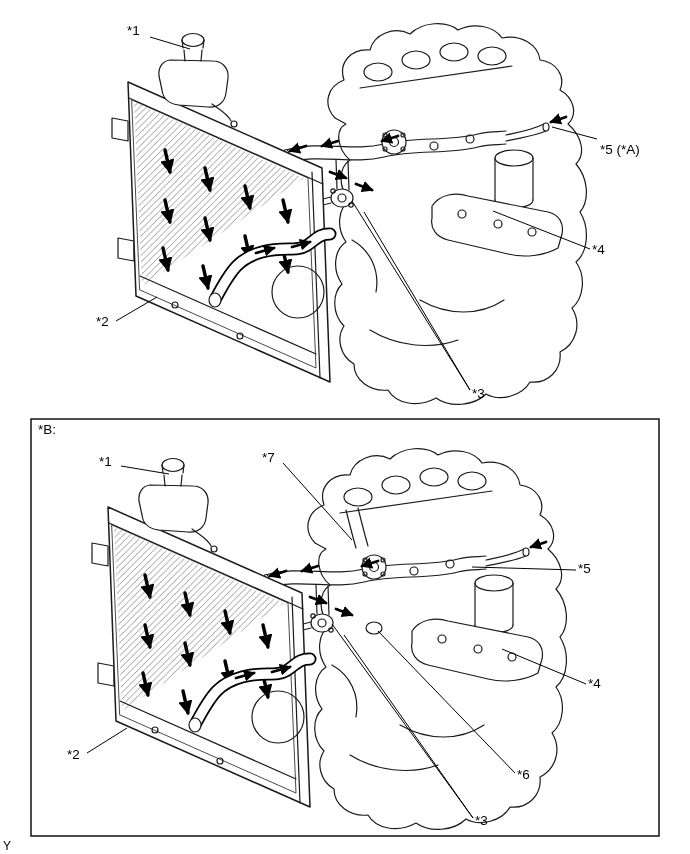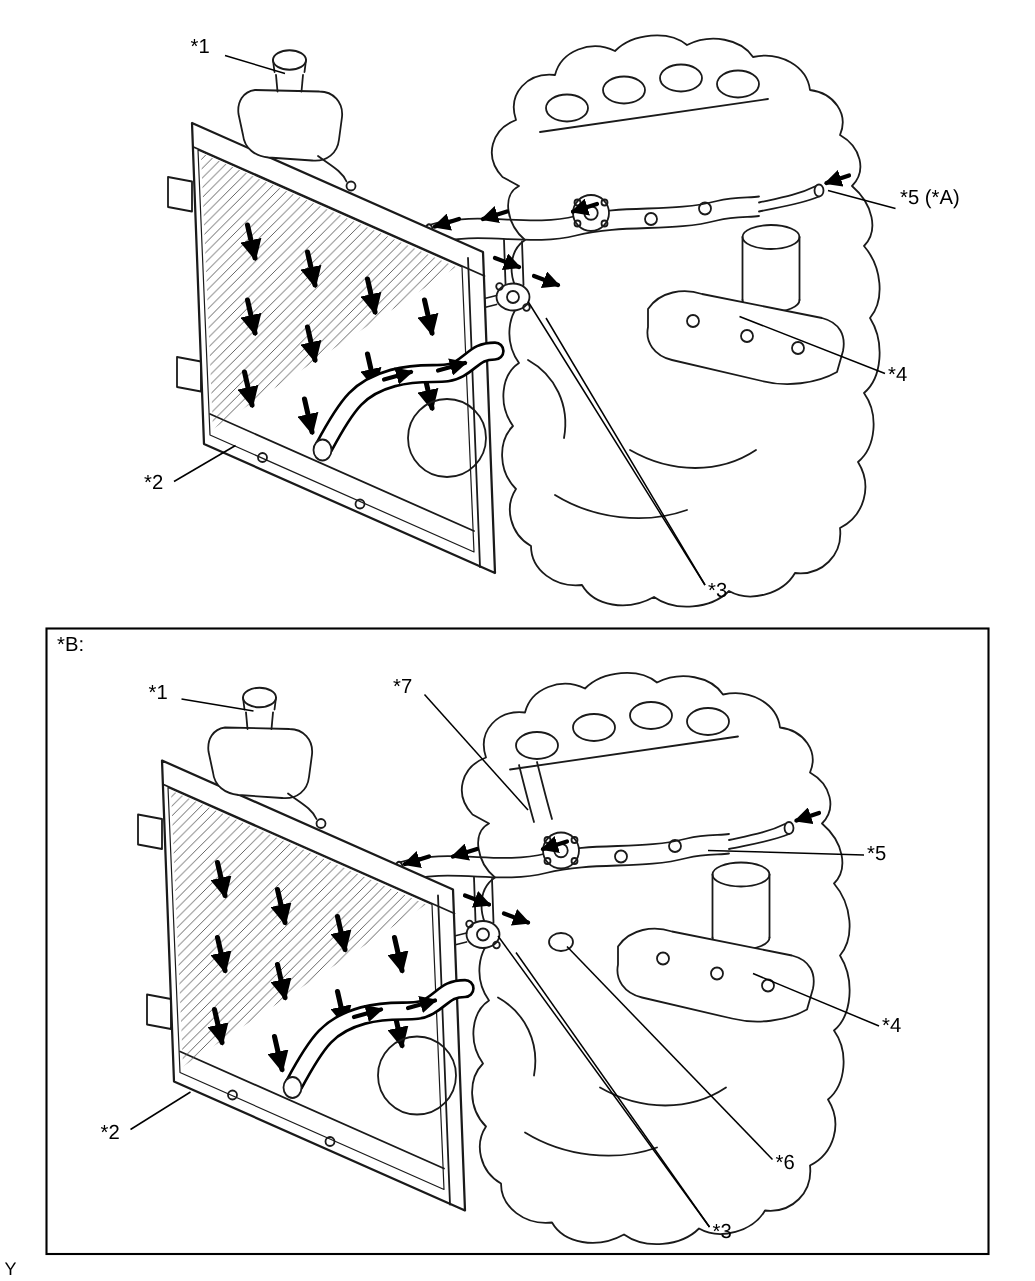--- a/index.html
+++ b/index.html
@@ -211,21 +211,21 @@
       <line x1="586" y1="684" x2="502" y2="649"></line>
       <line x1="87" y1="753" x2="127" y2="728"></line>
       <line x1="515" y1="773" x2="378" y2="631"></line>
       <line x1="473" y1="818" x2="332" y2="624"></line>
       <line x1="473" y1="818" x2="344" y2="635"></line>
     </g>
   </g>
 </svg>
 
 <span class="callout" style="left:127px;top:24px">*1</span>
-<span class="callout" style="left:600px;top:125px">*5 (*A)</span>
+<span class="callout" style="left:600px;top:143px">*5 (*A)</span>
 <span class="callout" style="left:592px;top:243px">*4</span>
 <span class="callout" style="left:96px;top:315px">*2</span>
 <span class="callout" style="left:472px;top:387px">*3</span>
 
 <span class="callout" style="left:38px;top:423px">*B:</span>
 <span class="callout" style="left:99px;top:455px">*1</span>
 <span class="callout" style="left:262px;top:451px">*7</span>
 <span class="callout" style="left:578px;top:562px">*5</span>
 <span class="callout" style="left:588px;top:677px">*4</span>
 <span class="callout" style="left:67px;top:748px">*2</span>

